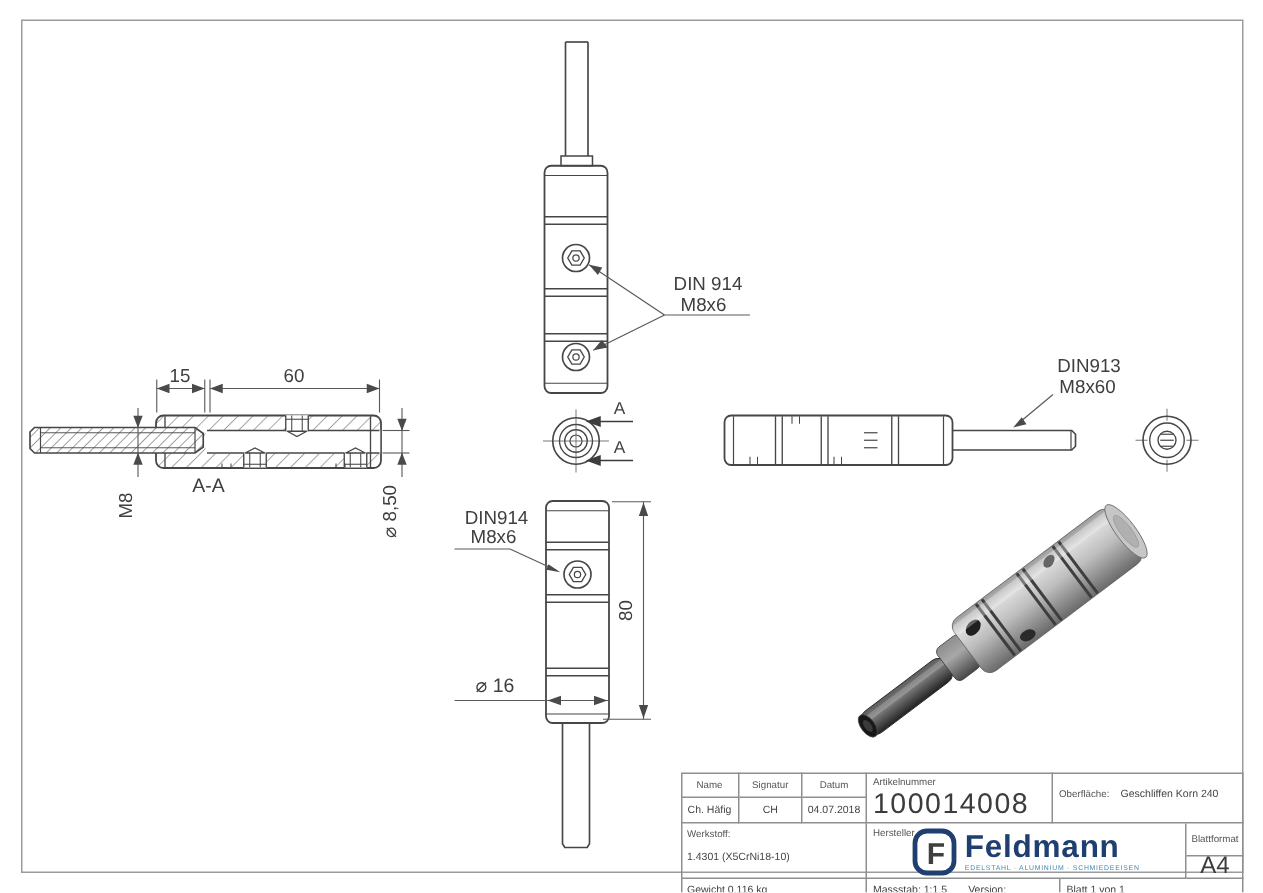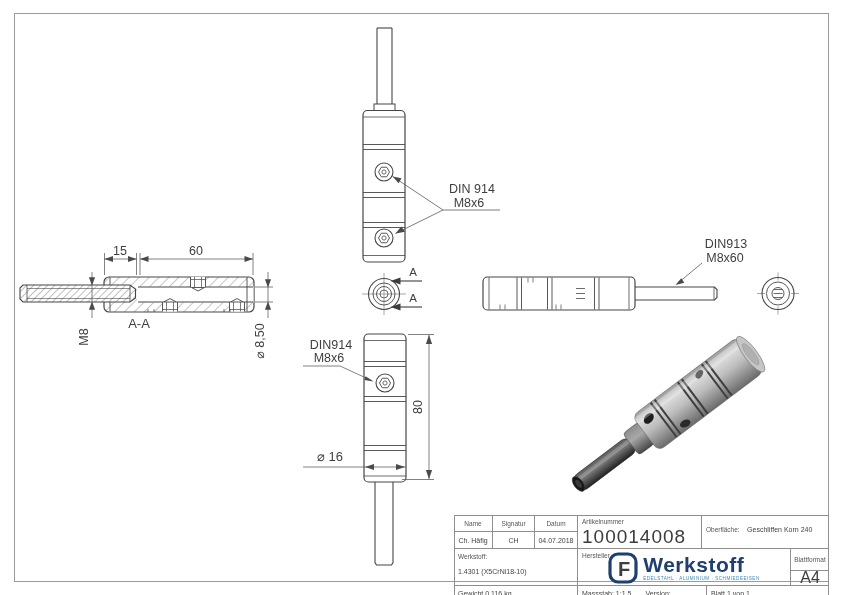--- a/index.html
+++ b/index.html
@@ -312,21 +312,21 @@
     <div class="val" style="padding:8px 4px 0">1.4301 (X5CrNi18-10)</div>
   </div>
   <div class="cell br bb" style="left:124px;top:34px;width:213px;height:37px">
     <div class="lbl" style="position:absolute;left:4px;top:3px">Hersteller</div>
     <div class="logo-row" style="margin-top:3px">
       <svg width="30" height="32" viewBox="0 0 30 32">
         <rect x="2" y="2" width="26" height="28" rx="8" fill="none" stroke="#1e3f6f" stroke-width="3.2"></rect>
         <text x="16" y="24" text-anchor="middle" font-size="20" font-weight="bold" fill="#1e3f6f">F</text>
       </svg>
       <div>
-        <div class="brandword">Werkstoff</div>
+        <div class="brandword">Feldmann</div>
         <div class="brandtag">EDELSTAHL · ALUMINIUM · SCHMIEDEEISEN</div>
       </div>
     </div>
   </div>
   <div class="cell bb cc lbl" style="left:337px;top:34px;width:38px;height:22px">Blattformat</div>
   <div class="cell bb cc a4" style="left:337px;top:56px;width:38px;height:15px">A4</div>
 
   <div class="cell br val" style="left:0;top:71px;width:124px;height:14px;display:flex;align-items:center;padding-left:4px">Gewicht 0.116 kg</div>
   <div class="cell br" style="left:124px;top:71px;width:129px;height:14px;display:flex;align-items:center">
     <span class="val" style="padding-left:4px">Massstab: 1:1.5</span>

